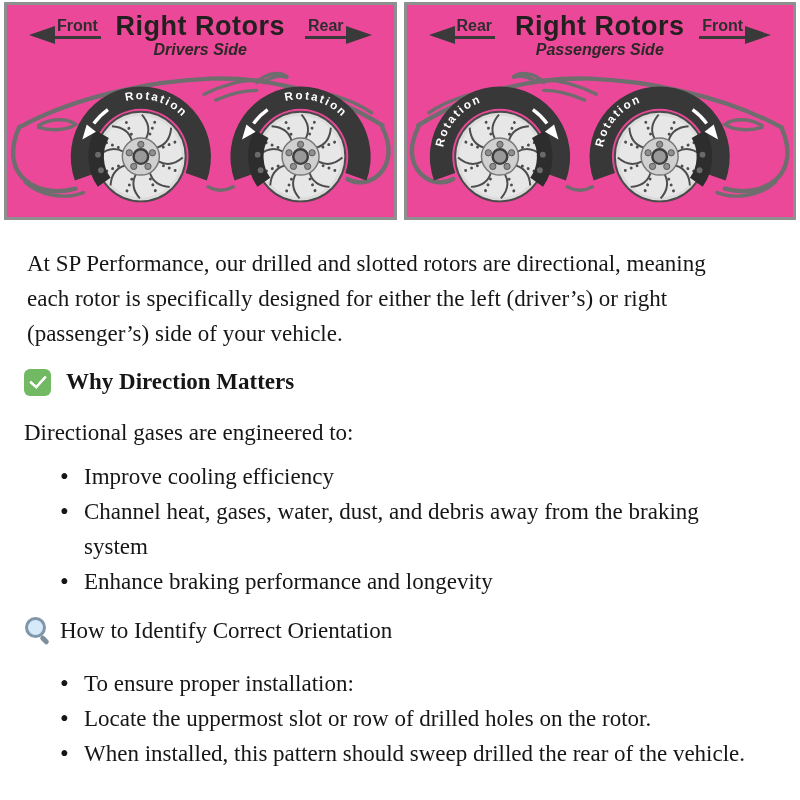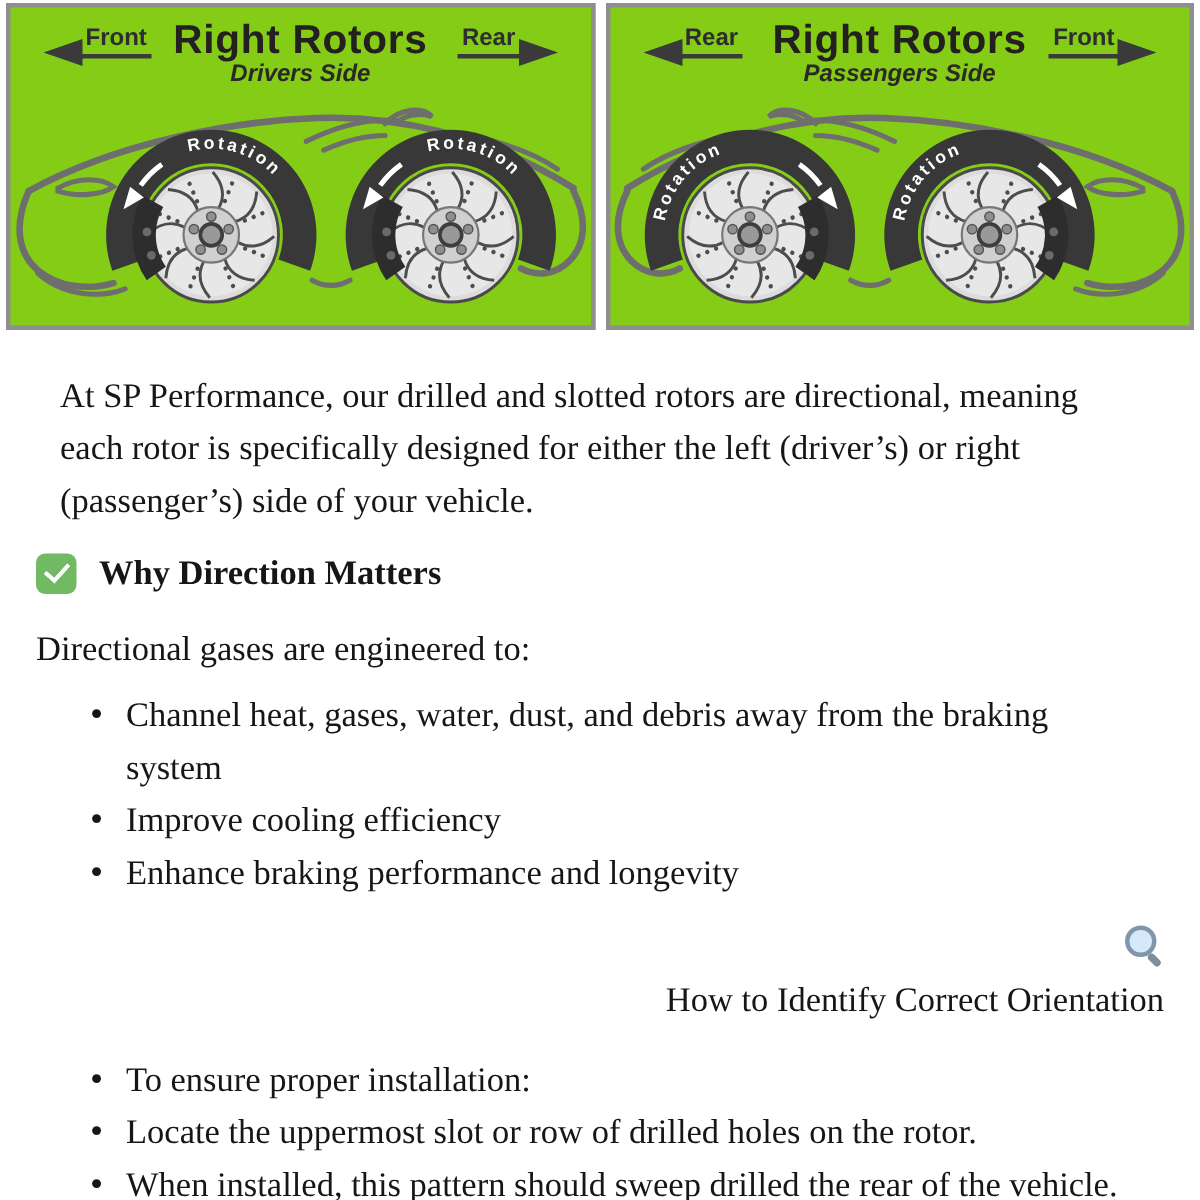--- a/index.html
+++ b/index.html
@@ -1,38 +1,38 @@
 <!DOCTYPE html>
 <html><head>
 <meta charset="utf-8">
 <style>
   html,body{margin:0;padding:0;background:#fff;}
   body{width:800px;height:800px;overflow:hidden;font-family:"Liberation Serif",serif;color:#161616;}
 
   
   .diagram{display:flex;gap:7px;margin:2px 4px 0 4px;}
-  .panel{flex:1;border:3px solid #8f8f8f;background:#84cc16;position:relative;height:212px;box-sizing:content-box;}
+  .panel{flex:1;border:3px solid #8f8f8f;background:#ec4899;position:relative;height:212px;box-sizing:content-box;}
   .panel-header{text-align:center;padding-top:7px;font-family:"Liberation Sans",sans-serif;}
   .panel-title{font-size:27px;font-weight:bold;color:#242020;line-height:29px;letter-spacing:.5px;}
   .panel-subtitle{font-size:16px;font-weight:bold;font-style:italic;color:#2c2826;line-height:17px;}
   .dir-label{position:absolute;top:12px;display:inline-flex;font-family:"Liberation Sans",sans-serif;}
   .dir-label.left{left:22px;}
   .dir-label.right{right:22px;}
   .dir-text{font-size:16px;font-weight:bold;color:#2e2e2e;line-height:18px;border-bottom:3px solid #3a3a3a;padding:0 3px 1px 3px;}
   .tri{width:0;height:0;border-top:9px solid transparent;border-bottom:9px solid transparent;position:relative;top:9px;}
   .tri-left{border-right:26px solid #3a3a3a;margin-right:-1px;}
   .tri-right{border-left:26px solid #3a3a3a;margin-left:-1px;}
   .car-svg{position:absolute;left:0;bottom:2px;width:100%;height:148px;}
   .rot-text{font-family:"Liberation Sans",sans-serif;font-size:12px;font-weight:bold;fill:#ffffff;letter-spacing:2px;}
 
   
   .content{padding:12px 24px 0 24px;font-size:23px;line-height:35px;}
-  .intro{margin:14px 0 0 16px;max-width:700px;}
+  .intro{margin:14px 0 0 3px;max-width:700px;}
   .h-bold{margin:16px 0 0 0;font-size:23px;font-weight:bold;display:flex;align-items:center;gap:15px;line-height:30px;}
-  .h-reg{margin:17px 0 0 0;font-size:23px;font-weight:normal;display:flex;align-items:flex-end;gap:9px;line-height:30px;flex-direction:column;}
+  .h-reg{margin:17px 0 0 0;font-size:23px;font-weight:normal;display:flex;align-items:flex-start;gap:9px;line-height:30px;}
   .lead{margin:18px 0 0 0;}
   ul{list-style:none;margin:9px 0 0 0;padding:0 0 0 60px;}
   li{position:relative;max-width:672px;}
   li::before{content:"\2022";position:absolute;left:-24px;top:0;font-size:25px;}
   
   .check-icon{width:27px;height:27px;background:#72b964;border-radius:6px;display:inline-block;position:relative;flex:0 0 auto;}
   .check-icon::after{content:"";position:absolute;left:6px;top:6px;width:13px;height:7px;border-left:3.5px solid #fff;border-bottom:3.5px solid #fff;transform:rotate(-48deg);border-radius:1px;}
   
   .mag-icon{width:27px;height:27px;display:inline-block;position:relative;flex:0 0 auto;}
   .mag-icon::before{content:"";position:absolute;left:1px;top:1px;width:15px;height:15px;border:3px solid #8096aa;border-radius:50%;background:#d6e9f8;}
@@ -176,22 +176,22 @@
   <p class="intro">At SP Performance, our drilled and slotted rotors are directional, meaning each rotor is specifically designed for either the left (driver’s) or right (passenger’s) side of your vehicle.</p>
 
   <h2 class="h-bold">
     <span class="check-icon"></span>
     <span>Why Direction Matters</span>
   </h2>
 
   <p class="lead">Directional gases are engineered to:</p>
 
   <ul>
+    <li>Improve cooling efficiency</li>
     <li>Channel heat, gases, water, dust, and debris away from the braking system</li>
-    <li>Improve cooling efficiency</li>
     <li>Enhance braking performance and longevity</li>
   </ul>
 
   <h3 class="h-reg">
     <span class="mag-icon"></span>
     <span>How to Identify Correct Orientation</span>
   </h3>
 
   <ul style="margin-top:20px;font-family:Liberation Serif, serif;">
     <li>To ensure proper installation:</li>

